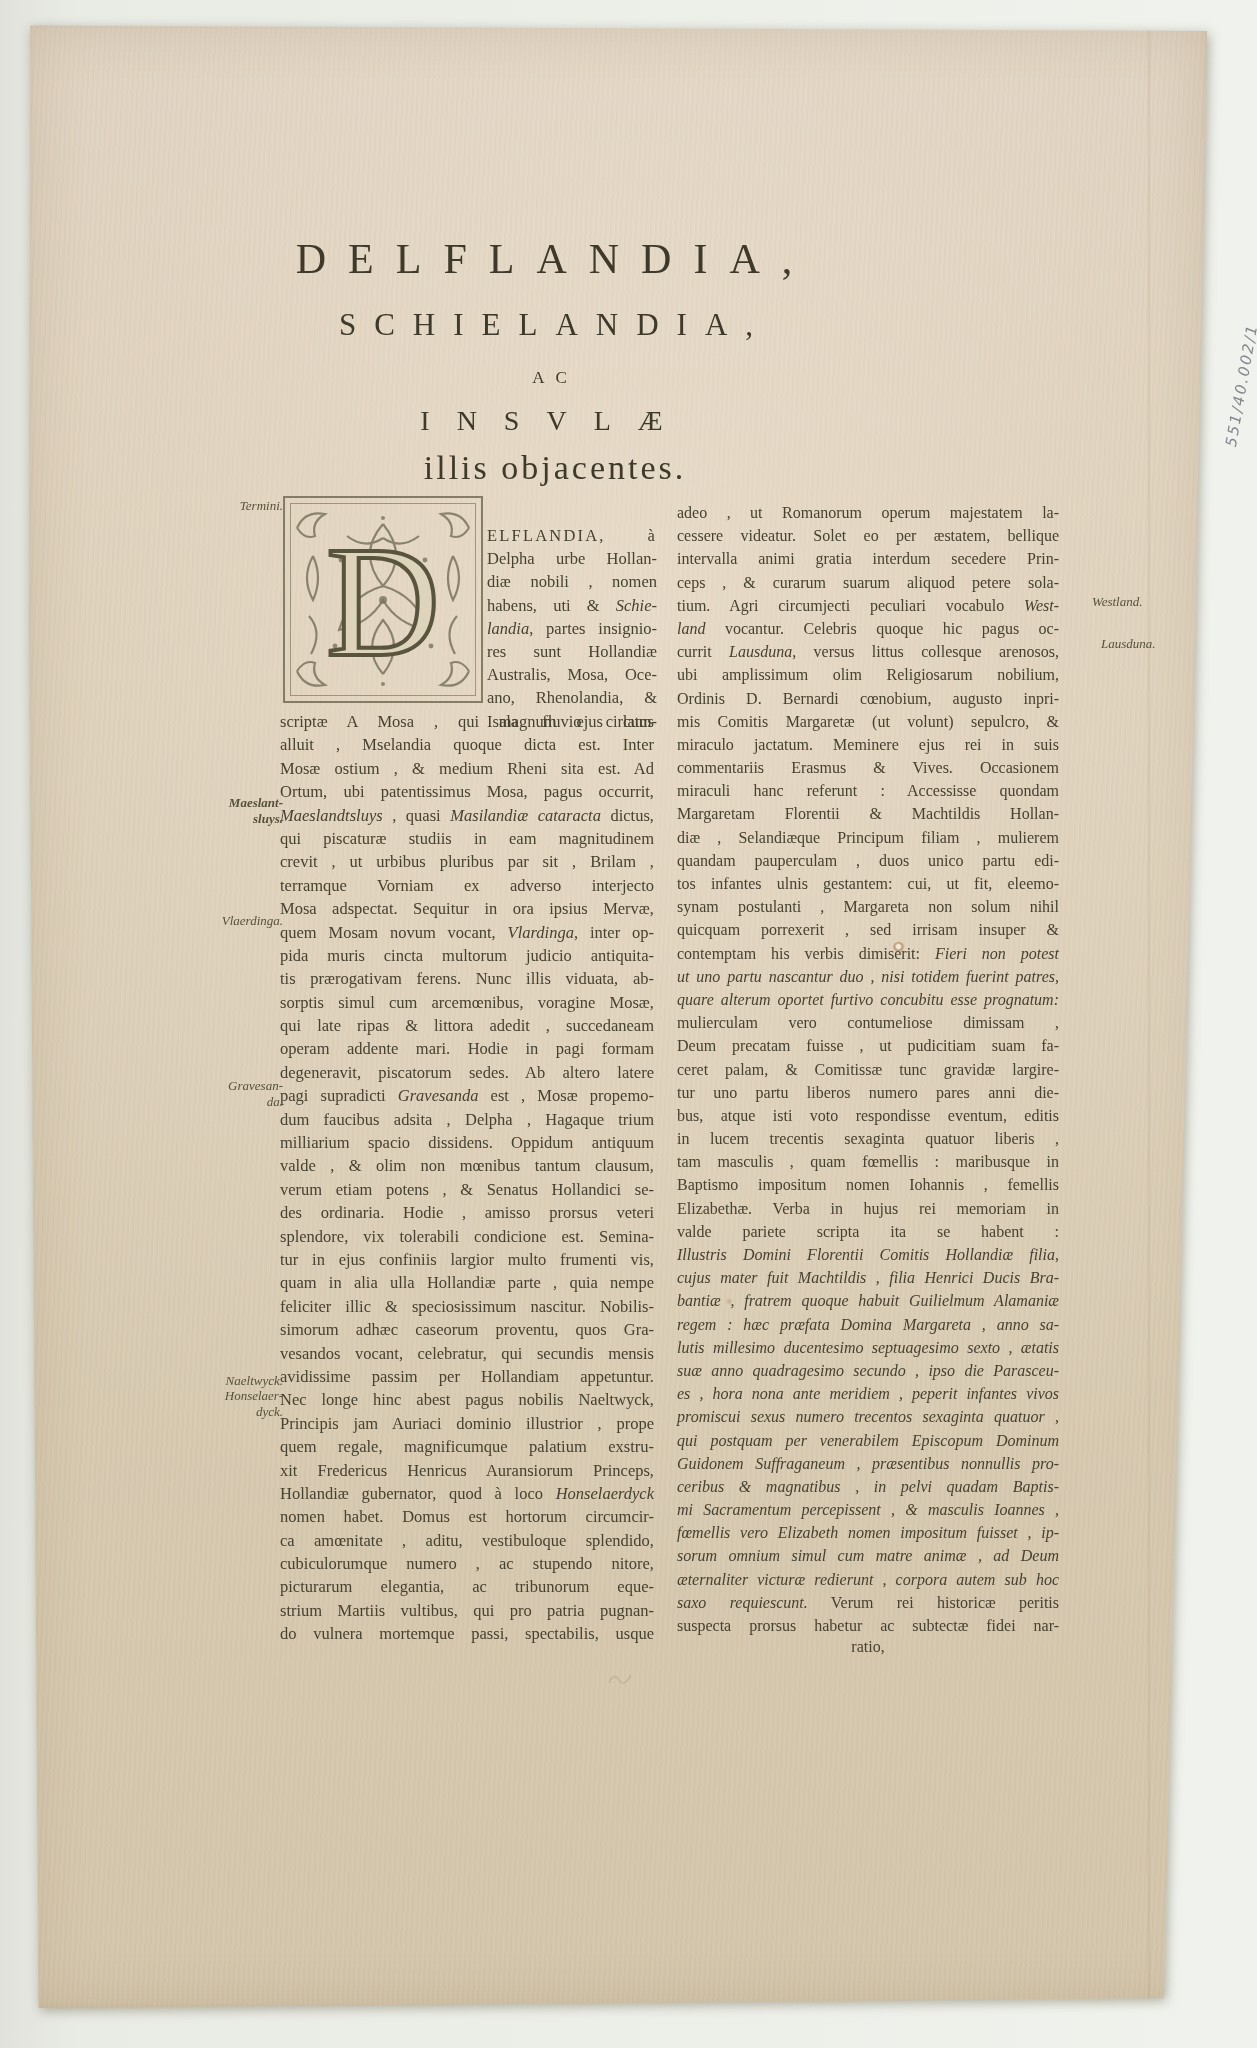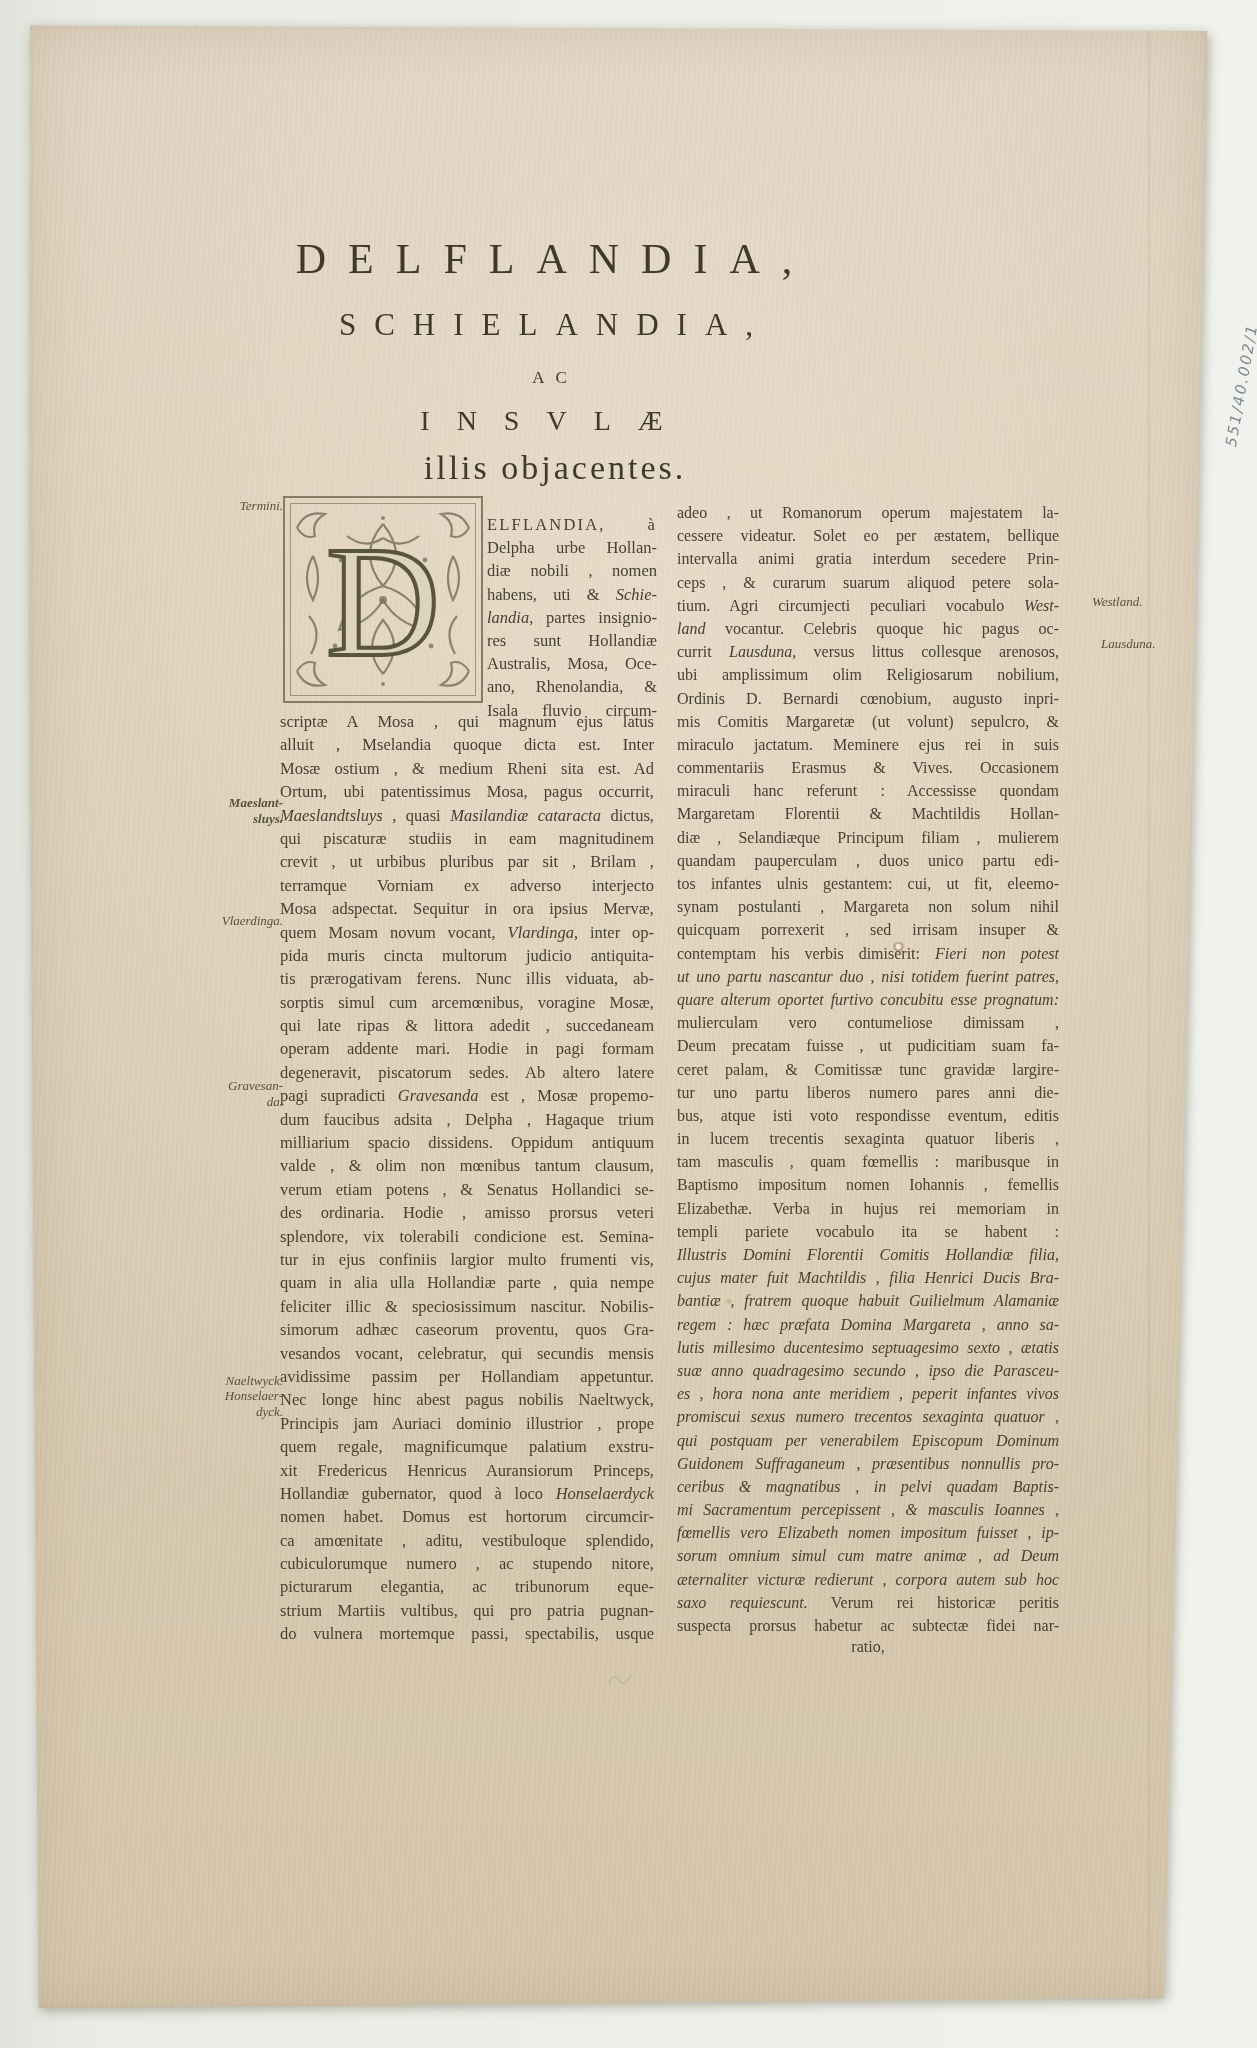--- a/index.html
+++ b/index.html
@@ -29,21 +29,21 @@
   .initial-block{position:absolute;left:258px;top:476px;width:200px;height:207px;}
   .initial-frame{position:absolute;inset:0;border:2px solid rgba(100,94,68,.75);}
   .initial-frame::after{content:"";position:absolute;inset:5px;border:1px solid rgba(100,94,68,.55);}
   .initial-orn{position:absolute;inset:0;}
   .initial-letter{position:absolute;left:0;top:2px;width:100%;height:100%;
       display:flex;align-items:center;justify-content:center;
       font-size:158px;line-height:1;color:rgba(226,214,190,.96);
       -webkit-text-stroke:4px #59543d;text-shadow:0 0 2px rgba(80,75,55,.6);}
   
   .tline{position:relative;text-align:justify;text-align-last:justify;}
-  .col-indent{position:absolute;left:462px;top:493px;width:170px;
+  .col-indent{position:absolute;left:462px;top:504px;width:170px;
       font-size:16.5px;line-height:23.2px;}
   .col-indent .tline{height:23.2px;}
   .col-indent .tline:first-child{letter-spacing:2.2px;}
   .col-left{position:absolute;left:255px;top:690px;width:374px;
       font-size:16.5px;line-height:23.4px;}
   .col-left .tline{height:23.4px;}
   .col-right{position:absolute;left:652px;top:481px;width:382px;
       font-size:16px;line-height:23.2px;}
   .col-right .tline{height:23.2px;}
   .catchword{position:absolute;left:652px;top:1618px;width:382px;text-align:center;
@@ -207,21 +207,21 @@
           <div class="tline"><i>quare alterum oportet furtivo concubitu esse prognatum:</i></div>
           <div class="tline">mulierculam vero contumeliose dimissam ,</div>
           <div class="tline">Deum precatam fuisse , ut pudicitiam suam fa-</div>
           <div class="tline">ceret palam, &amp; Comitissæ tunc gravidæ largire-</div>
           <div class="tline">tur uno partu liberos numero pares anni die-</div>
           <div class="tline">bus, atque isti voto respondisse eventum, editis</div>
           <div class="tline">in lucem trecentis sexaginta quatuor liberis ,</div>
           <div class="tline">tam masculis , quam fœmellis : maribusque in</div>
           <div class="tline">Baptismo impositum nomen Iohannis , femellis</div>
           <div class="tline">Elizabethæ. Verba in hujus rei memoriam in</div>
-          <div class="tline">templi pariete vocabulo ita se habent :</div>
+          <div class="tline">valde pariete scripta ita se habent :</div>
           <div class="tline"><i>Illustris Domini Florentii Comitis Hollandiæ filia,</i></div>
           <div class="tline"><i>cujus mater fuit Machtildis , filia Henrici Ducis Bra-</i></div>
           <div class="tline"><i>bantiæ , fratrem quoque habuit Guilielmum Alamaniæ</i></div>
           <div class="tline"><i>regem : hæc præfata Domina Margareta , anno sa-</i></div>
           <div class="tline"><i>lutis millesimo ducentesimo septuagesimo sexto , ætatis</i></div>
           <div class="tline"><i>suæ anno quadragesimo secundo , ipso die Parasceu-</i></div>
           <div class="tline"><i>es , hora nona ante meridiem , peperit infantes vivos</i></div>
           <div class="tline"><i>promiscui sexus numero trecentos sexaginta quatuor ,</i></div>
           <div class="tline"><i>qui postquam per venerabilem Episcopum Dominum</i></div>
           <div class="tline"><i>Guidonem Suffraganeum , præsentibus nonnullis pro-</i></div>

